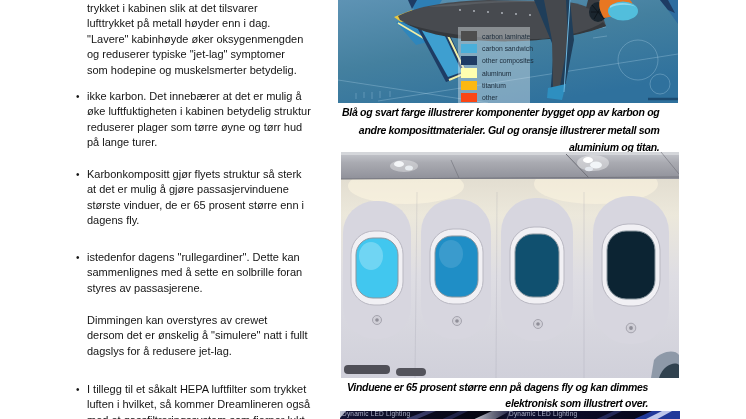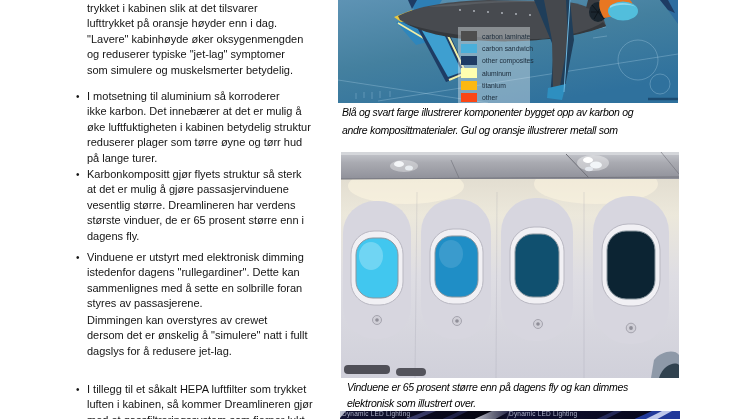--- a/index.html
+++ b/index.html
@@ -17,22 +17,22 @@
     padding-left:11px;
   }
   .para .bullet{
     position:absolute;left:0;top:0;font-size:10px;line-height:15.45px;color:#141414;
   }
   .tline{white-space:nowrap;}
 
   
   .fig{position:absolute;overflow:hidden;}
   .caption{
-    position:absolute;font-size:10.5px;font-weight:normal;font-style:italic;
-    line-height:17.6px;color:#000;letter-spacing:-0.3px;
+    position:absolute;font-size:10.5px;font-weight:bold;font-style:italic;
+    line-height:17.6px;color:#000;letter-spacing:-0.3px;text-align:right;
   }
   .caption .tline{white-space:nowrap;}
 
   
   .legend{
     position:absolute;left:120px;top:27px;width:72px;
     background:rgba(226,233,239,0.42);
     padding:3px 0 2px 3px;box-sizing:border-box;
   }
   .lrow{display:flex;align-items:center;height:12.3px;}
@@ -49,57 +49,54 @@
   }
 </style>
 </head>
 <body>
 
 <div class="page">
 
   <div>
       <div class="para" style="top: 1px;">
         <div class="tline">trykket i kabinen slik at det tilsvarer</div>
-        <div class="tline">lufttrykket på oransje høyder enn i dag.</div>
+        <div class="tline">lufttrykket på metall høyder enn i dag.</div>
         <div class="tline">"Lavere" kabinhøyde øker oksygenmengden</div>
         <div class="tline">og reduserer typiske "jet-lag" symptomer</div>
-        <div class="tline">som simulere og muskelsmerter betydelig.</div>
+        <div class="tline">som hodepine og muskelsmerter betydelig.</div>
       </div>
       <div class="para" style="top: 89px;">
         <span class="bullet">•</span>
-        <div class="tline">I motsetning til aluminium så korroderer</div>
         <div class="tline">ikke karbon. Det innebærer at det er mulig å</div>
         <div class="tline">øke luftfuktigheten i kabinen betydelig struktur</div>
         <div class="tline">reduserer plager som tørre øyne og tørr hud</div>
         <div class="tline">på lange turer.</div>
       </div>
       <div class="para" style="top: 167px;">
         <span class="bullet">•</span>
         <div class="tline">Karbonkompositt gjør flyets struktur så sterk</div>
         <div class="tline">at det er mulig å gjøre passasjervinduene</div>
-        <div class="tline">vesentlig større. Dreamlineren har verdens</div>
         <div class="tline">største vinduer, de er 65 prosent større enn i</div>
         <div class="tline">dagens fly.</div>
       </div>
       <div class="para" style="top: 250px;">
         <span class="bullet">•</span>
-        <div class="tline">Vinduene er utstyrt med elektronisk dimming</div>
         <div class="tline">istedenfor dagens "rullegardiner". Dette kan</div>
         <div class="tline">sammenlignes med å sette en solbrille foran</div>
         <div class="tline">styres av passasjerene.</div>
       </div>
       <div class="para" style="top: 313px;">
         <div class="tline">Dimmingen kan overstyres av crewet</div>
         <div class="tline">dersom det er ønskelig å "simulere" natt i fullt</div>
         <div class="tline">dagslys for å redusere jet-lag.</div>
       </div>
       <div class="para" style="top: 382px;">
         <span class="bullet">•</span>
         <div class="tline">I tillegg til et såkalt HEPA luftfilter som trykket</div>
-        <div class="tline">luften i kabinen, så kommer Dreamlineren gjør</div>
+        <div class="tline">luften i hvilket, så kommer Dreamlineren også</div>
         <div class="tline">med et gassfiltreringssystem som fjerner lukt</div>
       </div>
     </div>
 
   <div class="fig" style="left:338px;top:0;width:340px;height:103px;">
     <svg width="340" height="103" viewBox="0 0 340 103">
       <defs>
         <linearGradient id="skybg" x1="0" y1="0" x2="0.6" y2="1">
           <stop offset="0" stop-color="#5e93b4"></stop>
           <stop offset="0.5" stop-color="#44809f"></stop>
@@ -187,20 +184,21 @@
         <div class="lrow">
           <span class="lswatch" style="background: rgb(250, 70, 22);"></span>
           <span class="llabel">other</span>
         </div>
       </div>
   </div>
 
   <div class="caption" style="left:342px;top:104px;">
     <div class="tline">Blå og svart farge illustrerer komponenter bygget opp av karbon og</div>
     <div class="tline">andre komposittmaterialer. Gul og oransje illustrerer metall som</div>
+    <div class="tline">aluminium og titan.</div>
   </div>
 
   <div class="fig" style="left:341px;top:152px;width:338px;height:226px;">
     <svg width="338" height="226" viewBox="0 0 338 226">
       <defs>
         <linearGradient id="wallg" x1="0" y1="0" x2="0" y2="1">
           <stop offset="0.11" stop-color="#e2ddd0"></stop>
           <stop offset="0.28" stop-color="#ece8db"></stop>
           <stop offset="0.55" stop-color="#dedde3"></stop>
           <stop offset="1" stop-color="#d0d0da"></stop>

